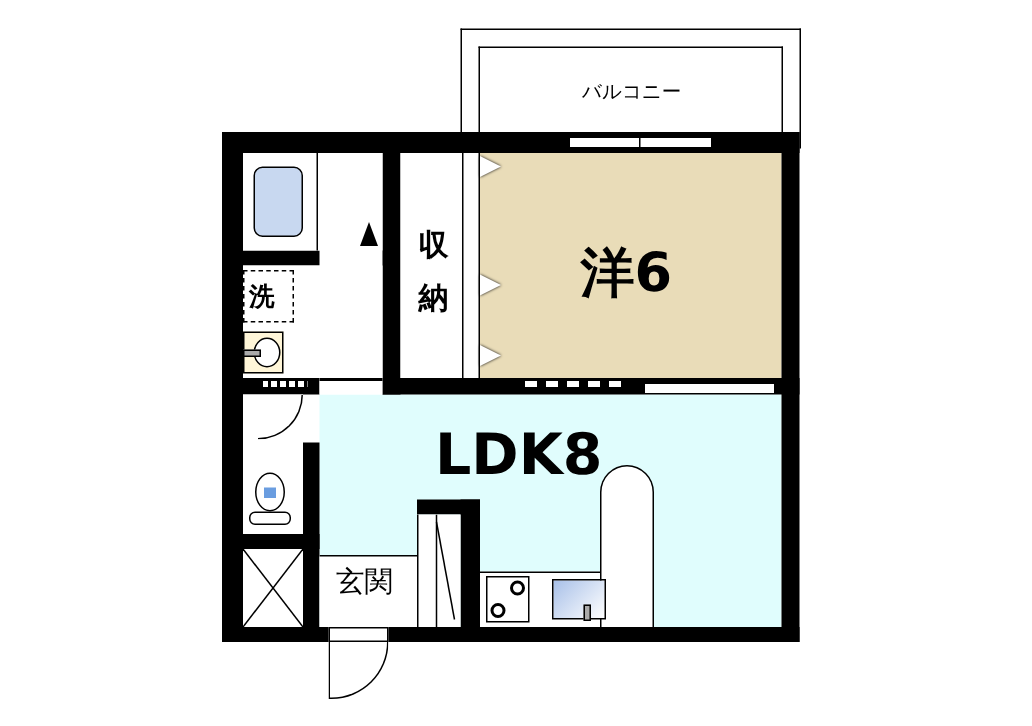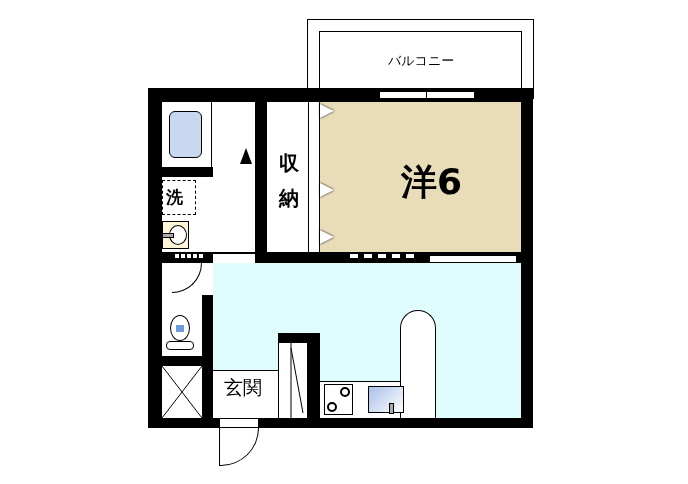--- a/index.html
+++ b/index.html
@@ -11,23 +11,24 @@
 </head>
 <body>
 
 <div class="abs" style="left:0;top:0;width:688px;height:484px;">
 
   <div class="abs" style="left:307px;top:19px;width:227px;height:80px;border:1px solid #000;border-bottom:none;"></div>
   <div class="abs" style="left:319px;top:31px;width:203px;height:68px;border:1px solid #000;border-bottom:none;"></div>
   <div class="label" style="left:388px;top:52px;font-size:13px;font-weight:normal;">バルコニー</div>
 
   <div class="abs" style="left:320px;top:102px;width:201px;height:150px;background:#e9dcb8;"></div>
-  <div class="label" style="left:401px;top:158px;font-size:36px;">洋6</div>
+  <div class="label" style="left:387px;top:158px;font-size:36px;">洋6</div>
 
   <div class="abs" style="left:213px;top:263px;width:308px;height:156px;background:#e0fdfd;"></div>
+  <div class="label" style="left:290px;top:281px;font-size:38px;">LDK8</div>
 
   <div class="wall" style="left:148px;top:88px;width:385px;height:14px;"></div>
   <div class="wall" style="left:148px;top:88px;width:14px;height:340px;"></div>
   <div class="wall" style="left:521px;top:88px;width:12px;height:340px;"></div>
   <div class="wall" style="left:148px;top:418px;width:385px;height:10px;"></div>
 
   <div class="abs" style="left:380px;top:90px;width:94px;height:10px;background:#fff;border-top:2px solid #000;border-bottom:2px solid #000;">
     <div class="abs" style="left:46px;top:0;width:1px;height:6px;background:#000;"></div>
   </div>
 

